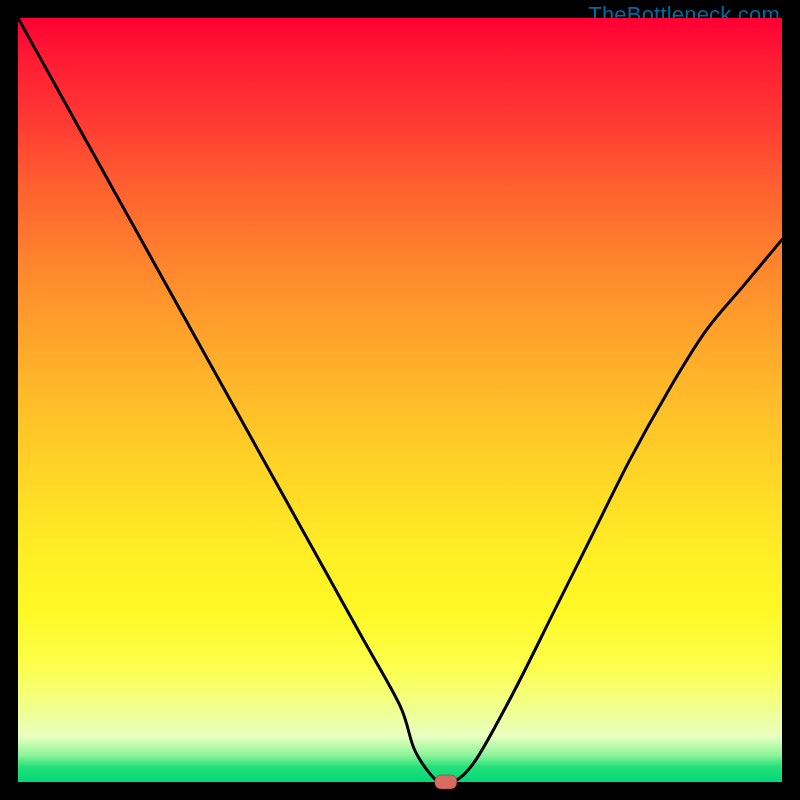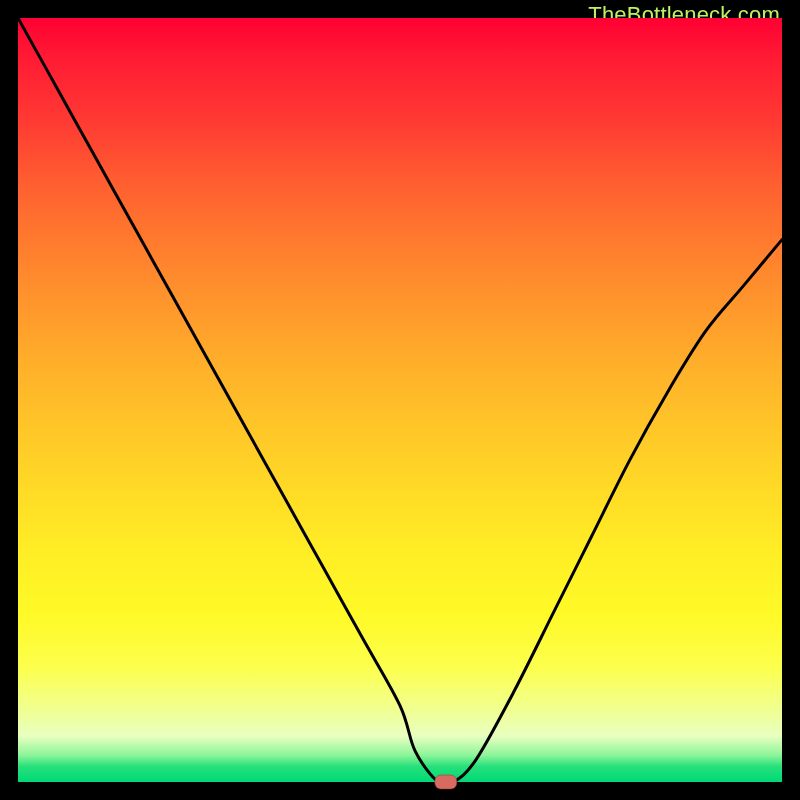--- a/index.html
+++ b/index.html
@@ -42,21 +42,21 @@
       #e8ffc0 94%,
       #8cf59a 96.5%,
       #25e07a 98%,
       #00d977 100%
     );
   }
   .watermark {
     position: absolute;
     top: 2px;
     right: 20px;
-    color: #bef264;
+    color: #0369a1;
     font-size: 22px;
     font-weight: 400;
     letter-spacing: 0.2px;
     user-select: none;
   }
   svg.curve {
     position: absolute;
     left: 0;
     top: 0;
     width: 764px;

